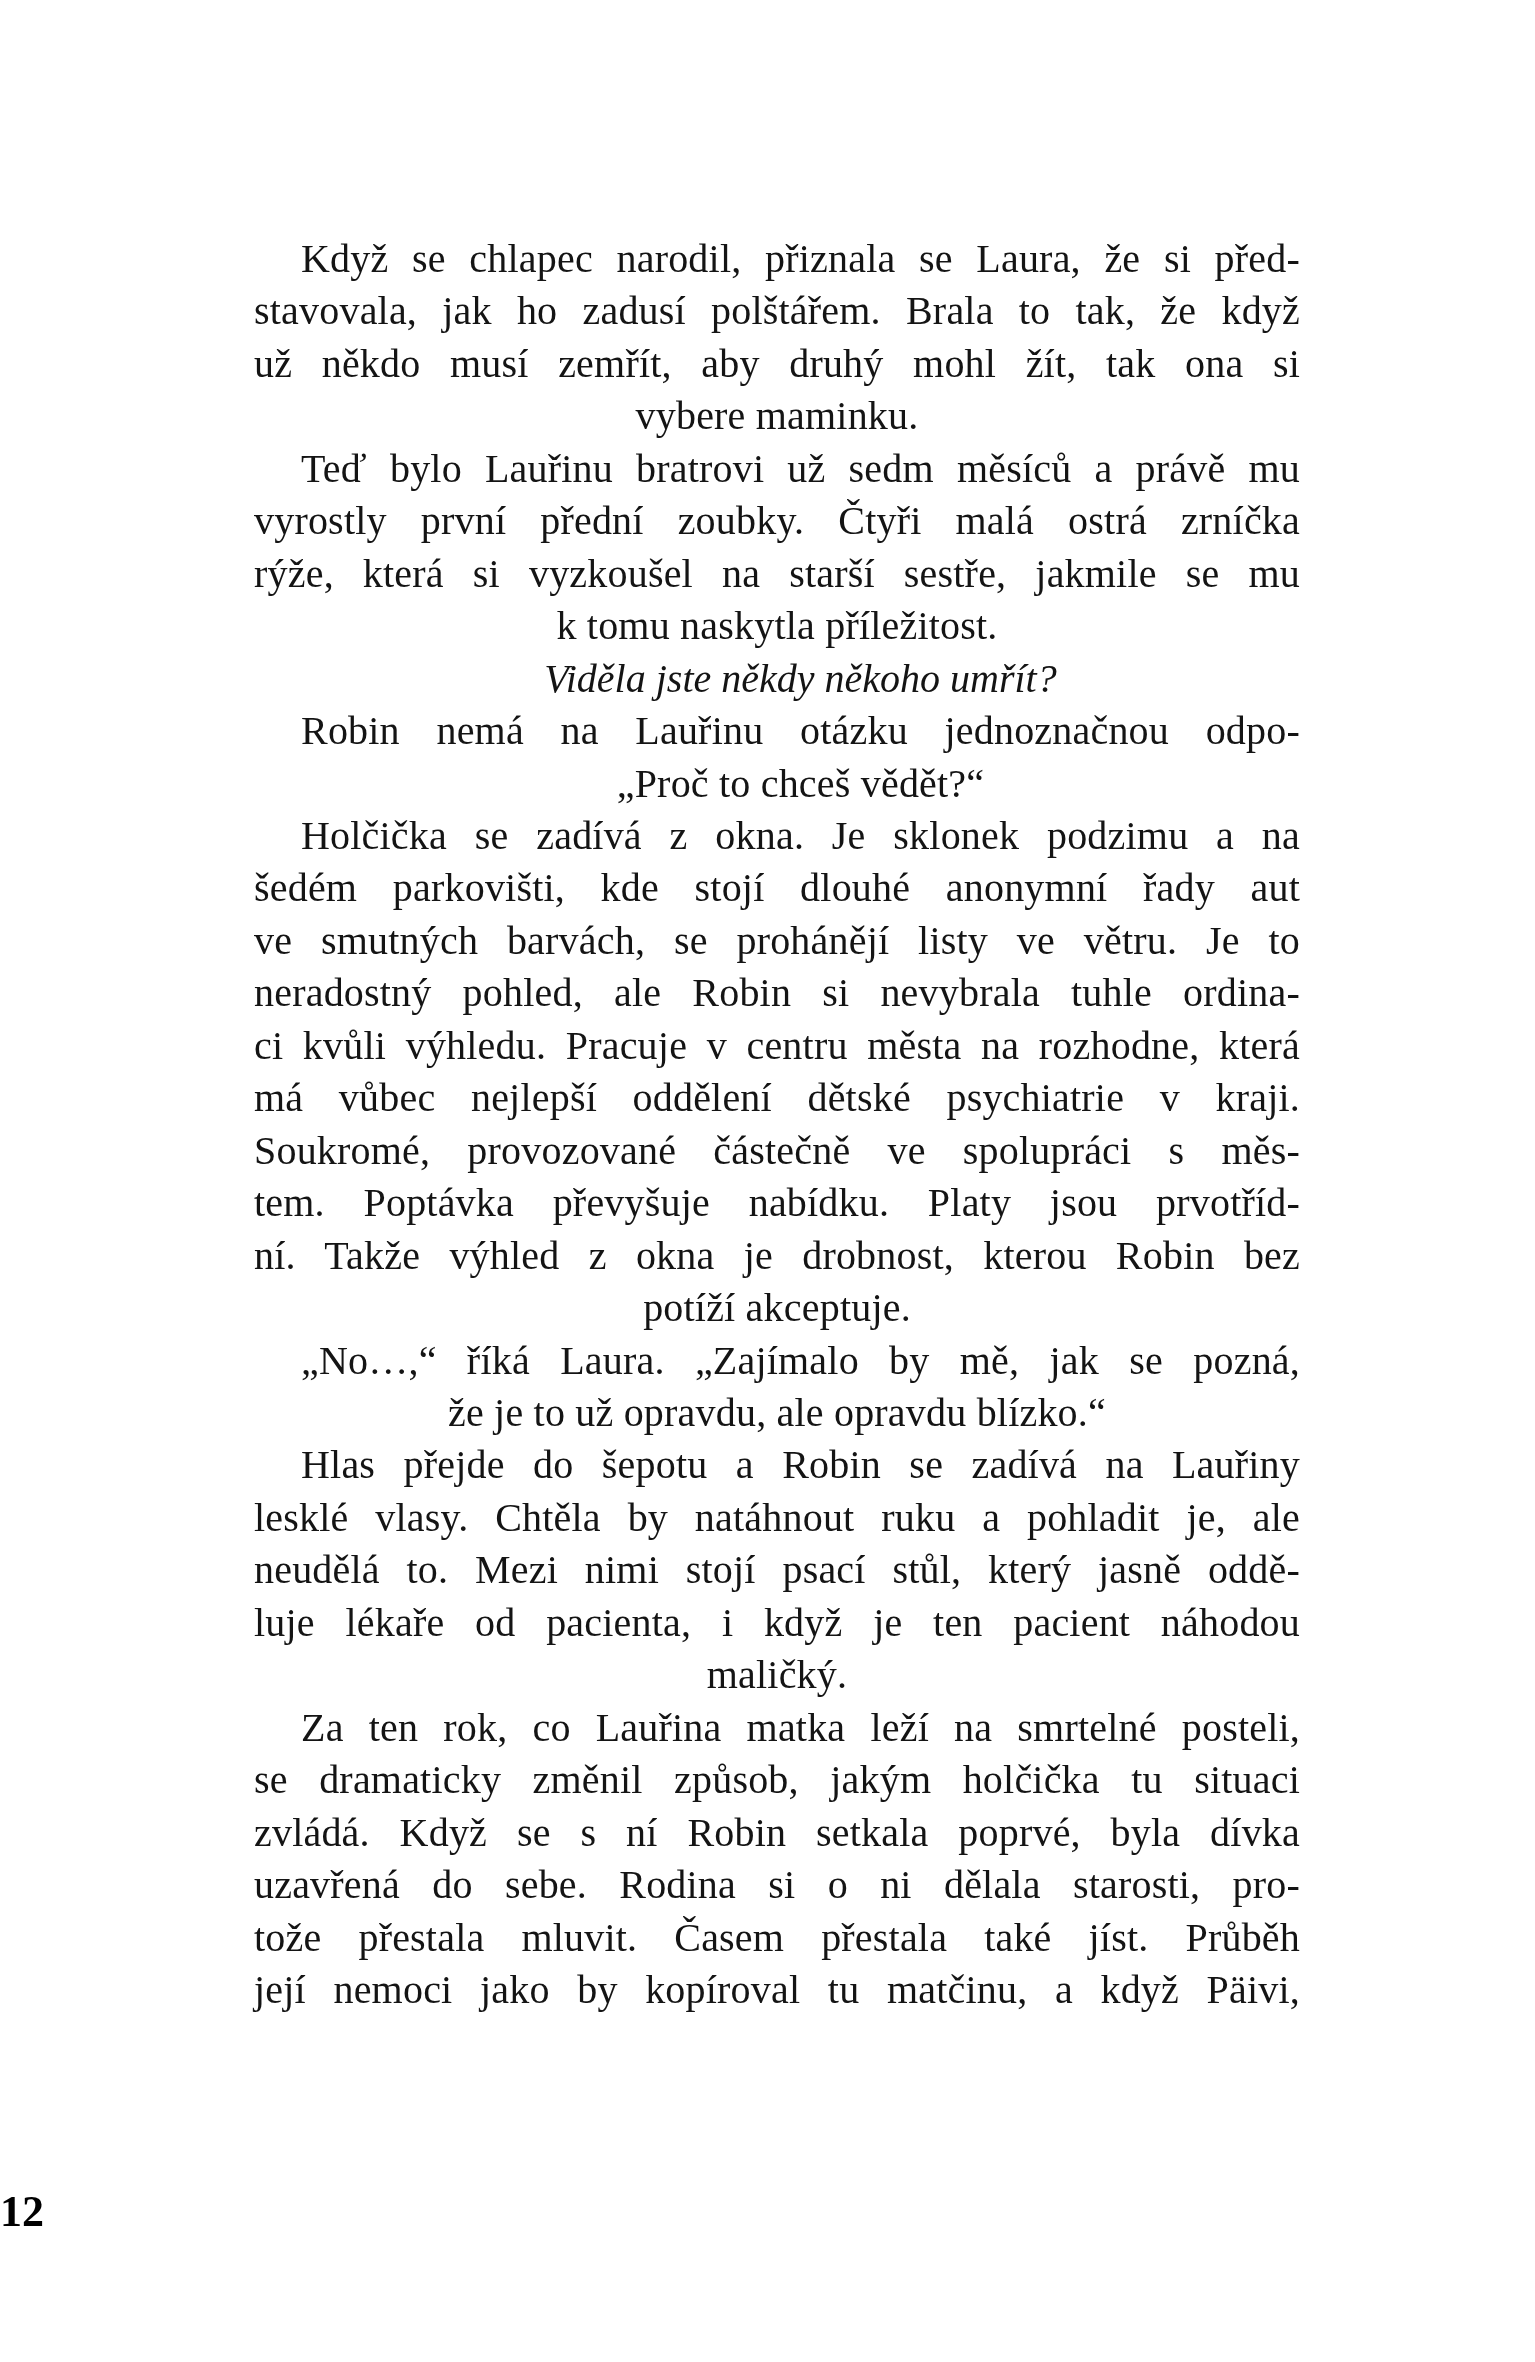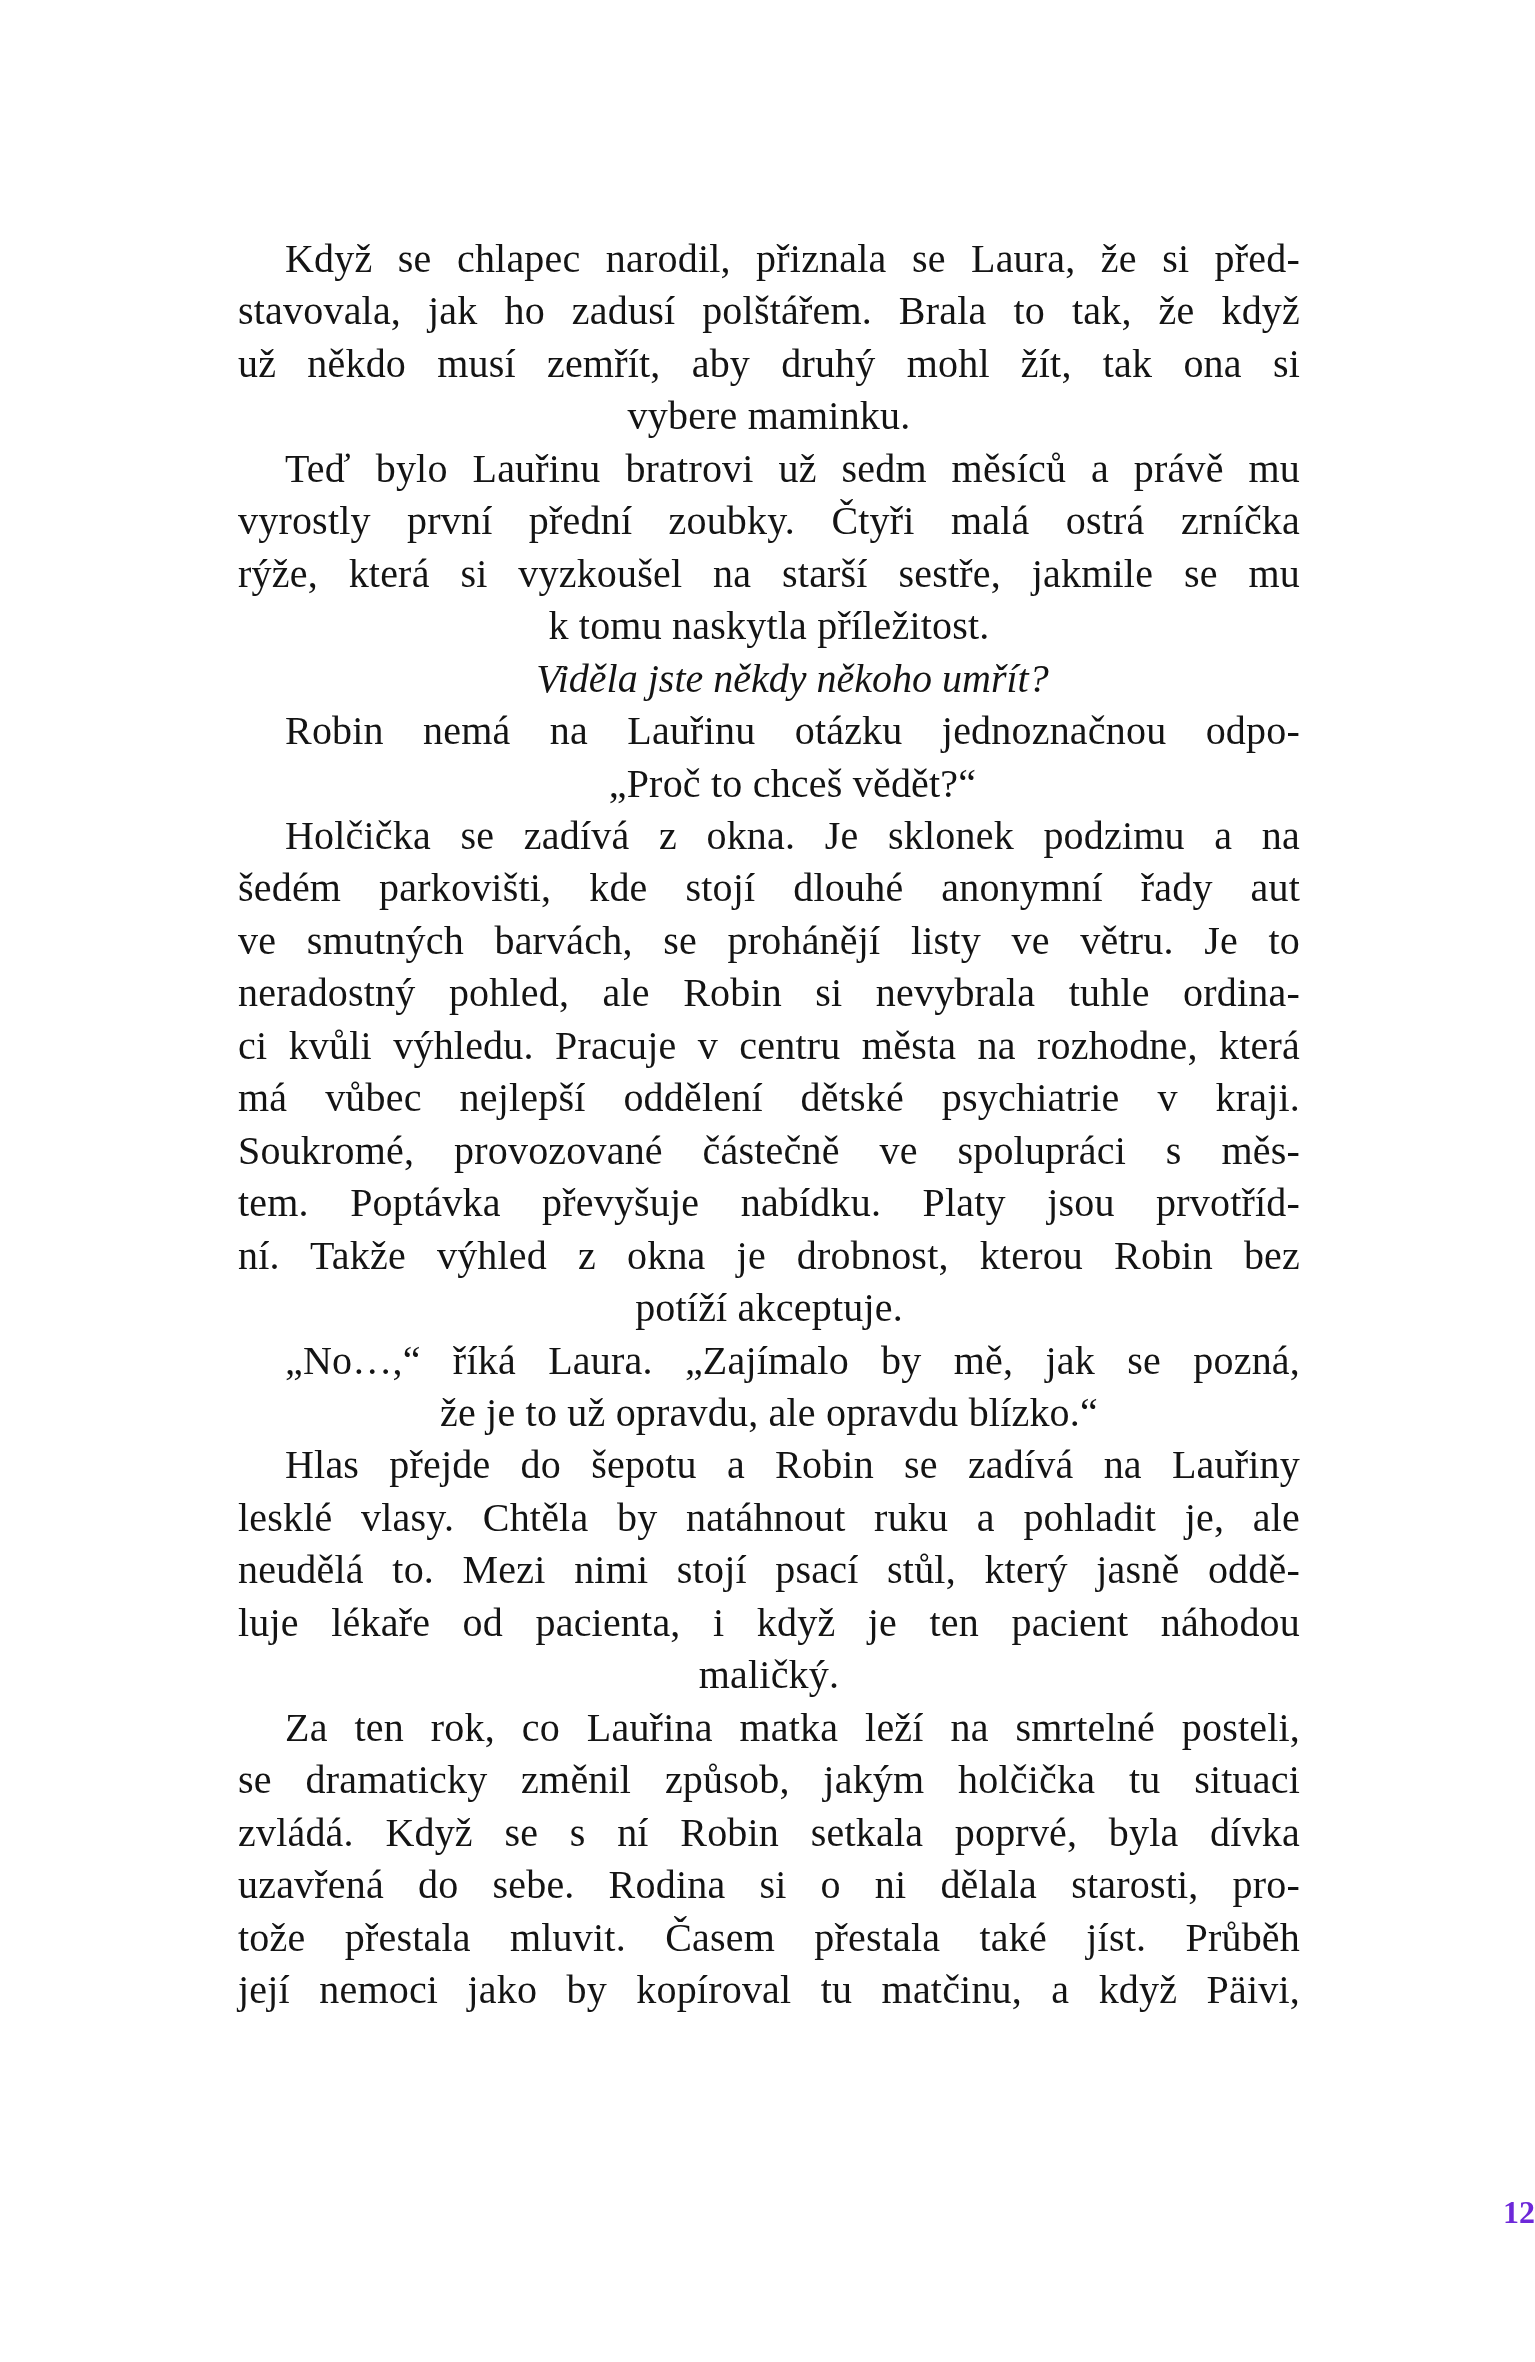--- a/index.html
+++ b/index.html
@@ -20,37 +20,38 @@
     width: 1062px;
     font-size: 40px;
     line-height: 52.45px;
     letter-spacing: 0.2px;
   }
   .para { margin: 0; padding: 0; }
   .line {
     text-align: justify;
     text-align-last: justify;
     white-space: normal;
+    margin-left: 16px;
   }
   .line.indent { text-indent: 47px; }
   .line.last {
     text-align: center;
     text-align-last: auto;
   }
   .para.italic .line { font-style: italic; letter-spacing: 0; }
   .page-number {
     position: absolute;
     left: 0;
     top: 2192px;
     width: 100%;
-    text-align: right;
-    font-size: 32px;
+    text-align: left;
+    font-size: 44px;
     font-weight: bold;
     line-height: 40px;
-    color: #6d28d9;
+    color: #000000;
   }
 </style>
 </head>
 <body>
 
 <div class="page">
   <main class="text-block">
       <div class="para">
         <div class="line indent">Když se chlapec narodil, přiznala se Laura, že si před-</div>
         <div class="line">stavovala, jak ho zadusí polštářem. Brala to tak, že když</div>

